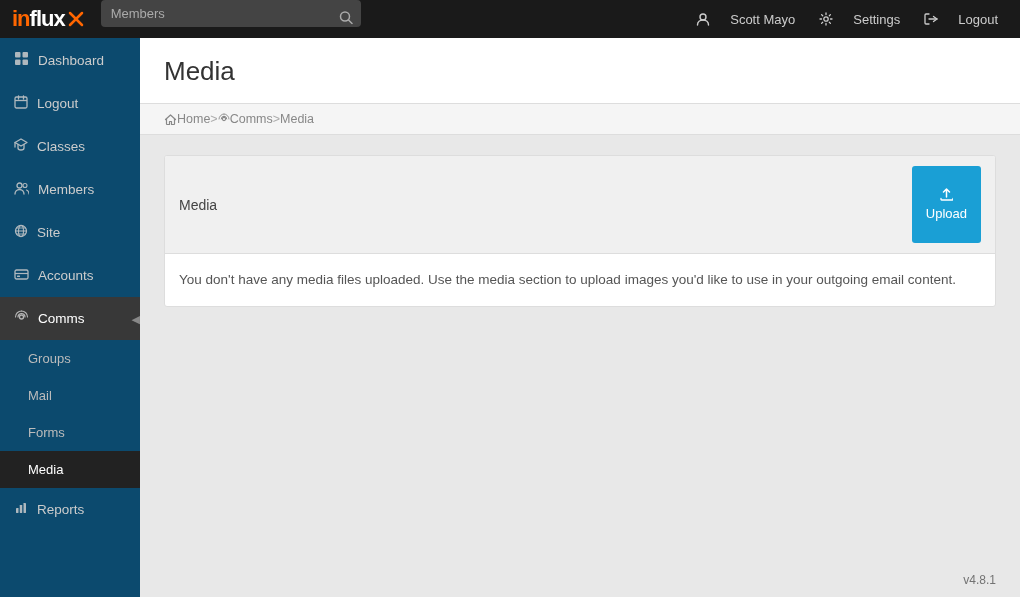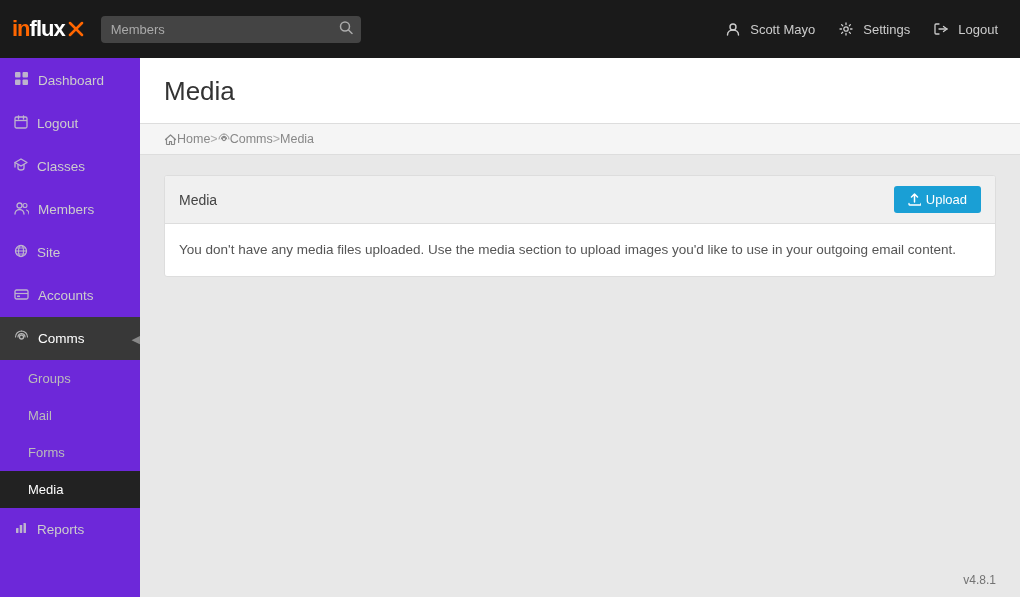--- a/index.html
+++ b/index.html
@@ -1,23 +1,22 @@
 <!DOCTYPE html>
 <html><head>
   <meta charset="utf-8">
   <style>
     * { margin: 0; padding: 0; box-sizing: border-box; }
     body { font-family: -apple-system, BlinkMacSystemFont, "Segoe UI", Helvetica, Arial, sans-serif; font-size: 14px; background: #e8e8e8; display: flex; flex-direction: column; height: 100vh; overflow: hidden; }
 
     
     .top-nav {
       background: #1a1a1a;
-      height: 58px;
+      height: 38px;
       display: flex;
-      align-items: center;
       padding: 0 12px;
       flex-shrink: 0;
       z-index: 100;
     }
     .logo {
       display: flex; align-items: center; margin-right: 16px;
     }
     .logo-text {
       color: white; font-size: 22px; font-weight: bold; letter-spacing: -1px;
     }
@@ -27,29 +26,29 @@
     .search-input {
       width: 100%; padding: 6px 30px 6px 10px; border-radius: 4px; border: none; background: #444; color: #fff; font-size: 13px; outline: none;
     }
     .search-input::placeholder { color: #aaa; }
     .search-icon-btn {
       position: absolute; right: 8px; top: 50%; transform: translateY(-50%); background: none; border: none; color: #aaa; cursor: pointer; font-size: 14px;
     }
     .nav-spacer { flex: 1; }
     .nav-right { display: flex; align-items: center; gap: 4px; }
     .nav-btn {
-      background: none; border: none; color: #ccc; cursor: pointer; font-size: 13px; padding: 6px 10px; display: flex; align-items: center; gap: 10px;
+      background: none; border: none; color: #ccc; cursor: pointer; font-size: 13px; padding: 6px 10px; display: flex; align-items: center; gap: 20px;
     }
 
     
     .layout { display: flex; flex: 1; overflow: hidden; }
 
     
     .sidebar {
-      width: 140px; background: #6d28d9; flex-shrink: 0; overflow-y: auto; display: flex; flex-direction: column;
+      width: 140px; background: #0c4a6e; flex-shrink: 0; overflow-y: auto; display: flex; flex-direction: column;
     }
     .sidebar-item {
       display: flex; align-items: center; gap: 9px; padding: 13px 14px; color: #ccc; cursor: pointer; font-size: 13.5px; text-decoration: none; position: relative;
     }
     .sidebar-item.active { background: #383838; color: #fff; }
     .sidebar-item .s-icon { font-size: 15px; opacity: 0.85; }
     .sidebar-sub-item {
       display: flex; align-items: center; padding: 11px 14px 11px 28px; color: #bbb; cursor: pointer; font-size: 13px; text-decoration: none;
     }
     .sidebar-sub-item.active { background: #222; color: #fff; font-weight: 500; }
@@ -74,21 +73,21 @@
     .main-content { padding: 20px 24px; flex: 1; }
 
     .card {
       background: #fff; border: 1px solid #ddd; border-radius: 3px; overflow: hidden;
     }
     .card-header {
       background: #f0f0f0; border-bottom: 1px solid #ddd; padding: 10px 14px; display: flex; align-items: center; justify-content: space-between;
     }
     .card-title { font-size: 14px; font-weight: 500; color: #444; }
     .upload-btn {
-      background: #1a9fd5; color: #fff; border: none; border-radius: 3px; padding: 6px 14px; font-size: 13px; cursor: pointer; display: flex; align-items: center; gap: 5px;
+      background: #1a9fd5; color: #fff; border: none; border-radius: 3px; padding: 22px 14px; font-size: 13px; cursor: pointer; display: flex; align-items: center; gap: 5px; flex-direction: column;
     }
     .card-body { padding: 16px 14px; border-radius: 13px; }
     .card-body p { color: #555; font-size: 13.5px; line-height: 1.5; }
 
     .version { text-align: right; padding: 10px 24px; color: #737373; font-size: 12px; }
   </style>
 </head>
 <body>
 
 <nav class="top-nav">

